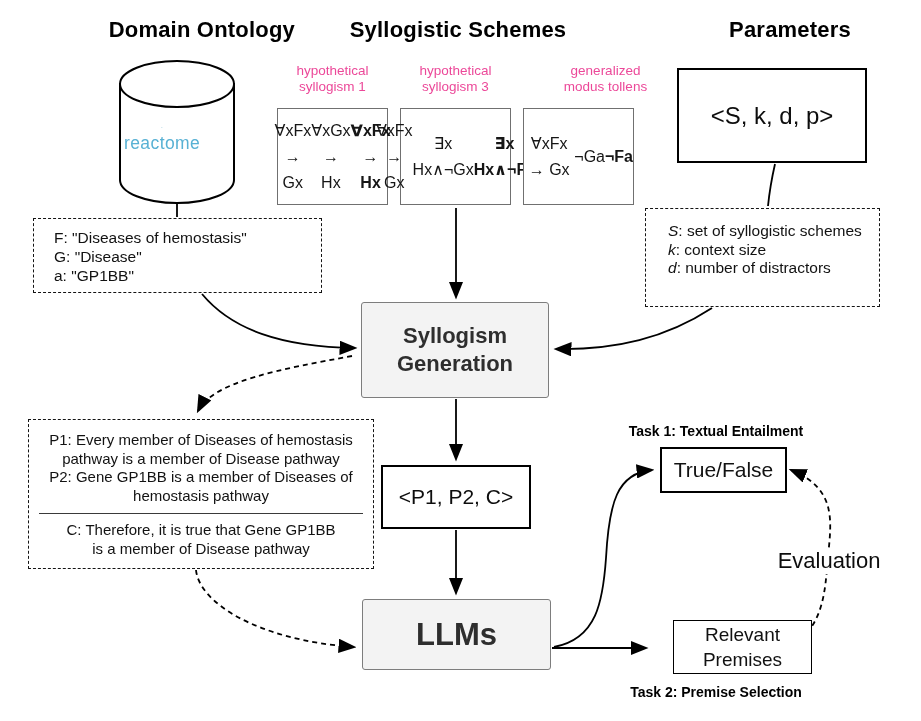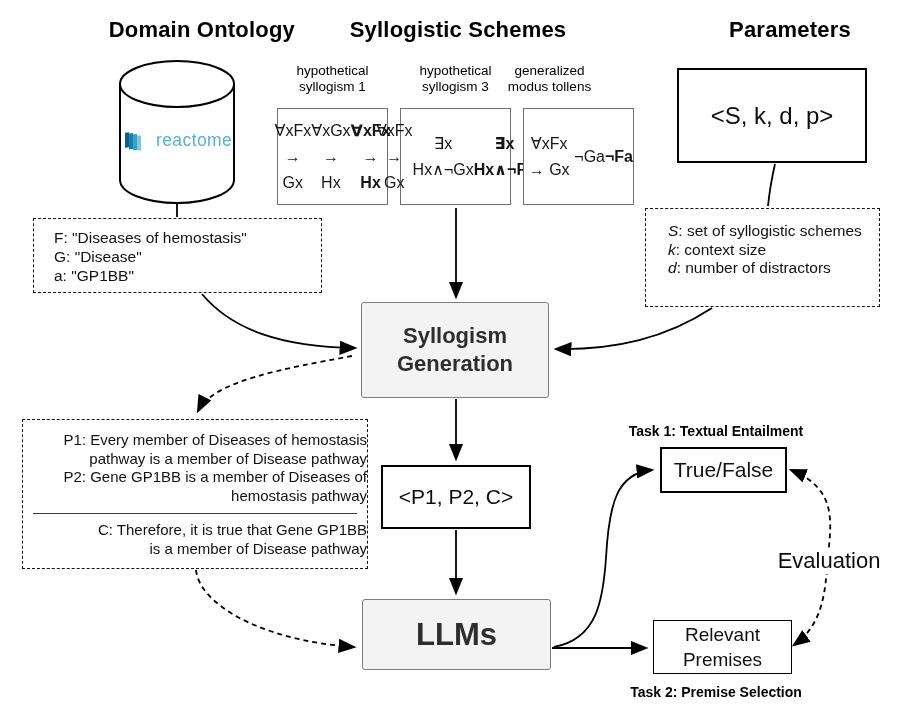--- a/index.html
+++ b/index.html
@@ -6,21 +6,21 @@
   .canvas{
     position:relative;width:921px;height:721px;background:#ffffff;overflow:hidden;
     font-family:"Liberation Sans","DejaVu Sans",sans-serif;color:#111;
   }
   .abs{position:absolute;box-sizing:border-box;}
   .layer{position:absolute;left:0;top:0;z-index:1;}
   .content{z-index:2;}
 
   .heading{font-size:22px;font-weight:bold;text-align:center;color:#000;letter-spacing:.2px;}
 
-  .scheme-label{font-size:13.5px;line-height:16px;text-align:center;color:#000000;}
+  .scheme-label{font-size:13.5px;line-height:16px;text-align:center;color:#ec4899;}
   .scheme-box{
     width:111px;height:97px;border:1.5px solid #707070;background:#fff;
     display:flex;flex-direction:row;align-items:center;justify-content:center;
     font-size:16px;line-height:26px;text-align:center;color:#161616;
   }
   .scheme-box .concl{font-weight:bold;}
 
   .solid-box{border:2px solid #000;background:#fff;display:flex;align-items:center;justify-content:center;text-align:center;}
   .tuple{font-size:24px;color:#0d0d0d;}
   .tuple-small{font-size:21px;color:#0d0d0d;}
@@ -34,21 +34,21 @@
     display:flex;flex-direction:column;align-items:center;justify-content:center;
     font-weight:bold;color:#2e2e2e;text-align:center;
   }
 
   .example-box{font-size:15px;line-height:18.7px;text-align:center;color:#121212;}
   .example-divider{border-top:1.4px solid #3a3a3a;width:324px;margin:7px auto 7px auto;}
 
   .task-label{font-size:14px;font-weight:bold;text-align:center;color:#000;}
   .eval-label{font-size:22px;color:#0d0d0d;text-align:center;background:#fff;line-height:26px;}
 
-  .logo{display:flex;align-items:center;gap:12px;}
+  .logo{display:flex;align-items:center;gap:5px;flex-direction:column;}
   .logo-text{font-size:17.5px;color:#58b1d4;letter-spacing:.4px;}
 </style>
 </head>
 <body>
 
 <div class="canvas">
 
   <svg class="layer" width="921" height="721" viewBox="0 0 921 721">
     <defs>
       <marker id="arr" viewBox="0 0 10 8" refX="8.6" refY="4" markerWidth="10" markerHeight="8" orient="auto-start-reverse">
@@ -106,21 +106,21 @@
   <div class="abs content scheme-label" style="left:400px;top:63px;width:111px;">
     <div>hypothetical</div>
     <div>syllogism 3</div>
   </div>
   <div class="abs content scheme-box" style="left:400px;top:108px;">
     <div>∀xFx → Gx</div>
     <div>∃x Hx∧¬Gx</div>
     <div class="concl">∃x Hx∧¬Fx</div>
   </div>
 
-  <div class="abs content scheme-label" style="left:494px;top:63px;width:111px;">
+  <div class="abs content scheme-label" style="left:550px;top:63px;width:111px;">
     <div>generalized</div>
     <div>modus tollens</div>
   </div>
   <div class="abs content scheme-box" style="left:523px;top:108px;">
     <div>∀xFx → Gx</div>
     <div>¬Ga</div>
     <div class="concl">¬Fa</div>
   </div>
 
   <div class="abs content solid-box tuple" style="left:677px;top:68px;width:190px;height:95px;">
@@ -137,21 +137,21 @@
     <div>F: "Diseases of hemostasis"</div>
     <div>G: "Disease"</div>
     <div>a: "GP1BB"</div>
   </div>
 
   <div class="abs content proc-box" style="left:361px;top:302px;width:188px;height:96px;font-size:22px;line-height:28px;">
     <div>Syllogism</div>
     <div>Generation</div>
   </div>
 
-  <div class="abs content dashed-box example-box" style="left:22px;top:419px;width:346px;height:150px;padding-top:11px;text-align:right;">
+  <div class="abs content dashed-box example-box" style="left:28px;top:419px;width:346px;height:150px;padding-top:11px;">
     <div>P1: Every member of Diseases of hemostasis</div>
     <div>pathway is a member of Disease pathway</div>
     <div>P2: Gene GP1BB is a member of Diseases of</div>
     <div>hemostasis pathway</div>
     <div class="example-divider"></div>
     <div>C: Therefore, it is true that Gene GP1BB</div>
     <div>is a member of Disease pathway</div>
   </div>
 
   <div class="abs content solid-box tuple-small" style="left:381px;top:465px;width:150px;height:64px;">
@@ -162,19 +162,19 @@
     <div>LLMs</div>
   </div>
 
   <div class="abs content task-label" style="left:600px;top:423px;width:232px;">Task 1: Textual Entailment</div>
   <div class="abs content solid-box" style="left:660px;top:447px;width:127px;height:46px;font-size:21px;">
     <span>True/False</span>
   </div>
 
   <div class="abs content eval-label" style="left:765px;top:548px;width:128px;">Evaluation</div>
 
-  <div class="abs content solid-box" style="left:653px;top:620px;width:139px;height:54px;border-width:1.6px;font-size:19px;line-height:25px;flex-direction:column;">
+  <div class="abs content solid-box" style="left:673px;top:620px;width:139px;height:54px;border-width:1.6px;font-size:19px;line-height:25px;flex-direction:column;">
     <div>Relevant</div>
     <div>Premises</div>
   </div>
   <div class="abs content task-label" style="left:600px;top:684px;width:232px;">Task 2: Premise Selection</div>
 
 </div>
 
 </body></html>

